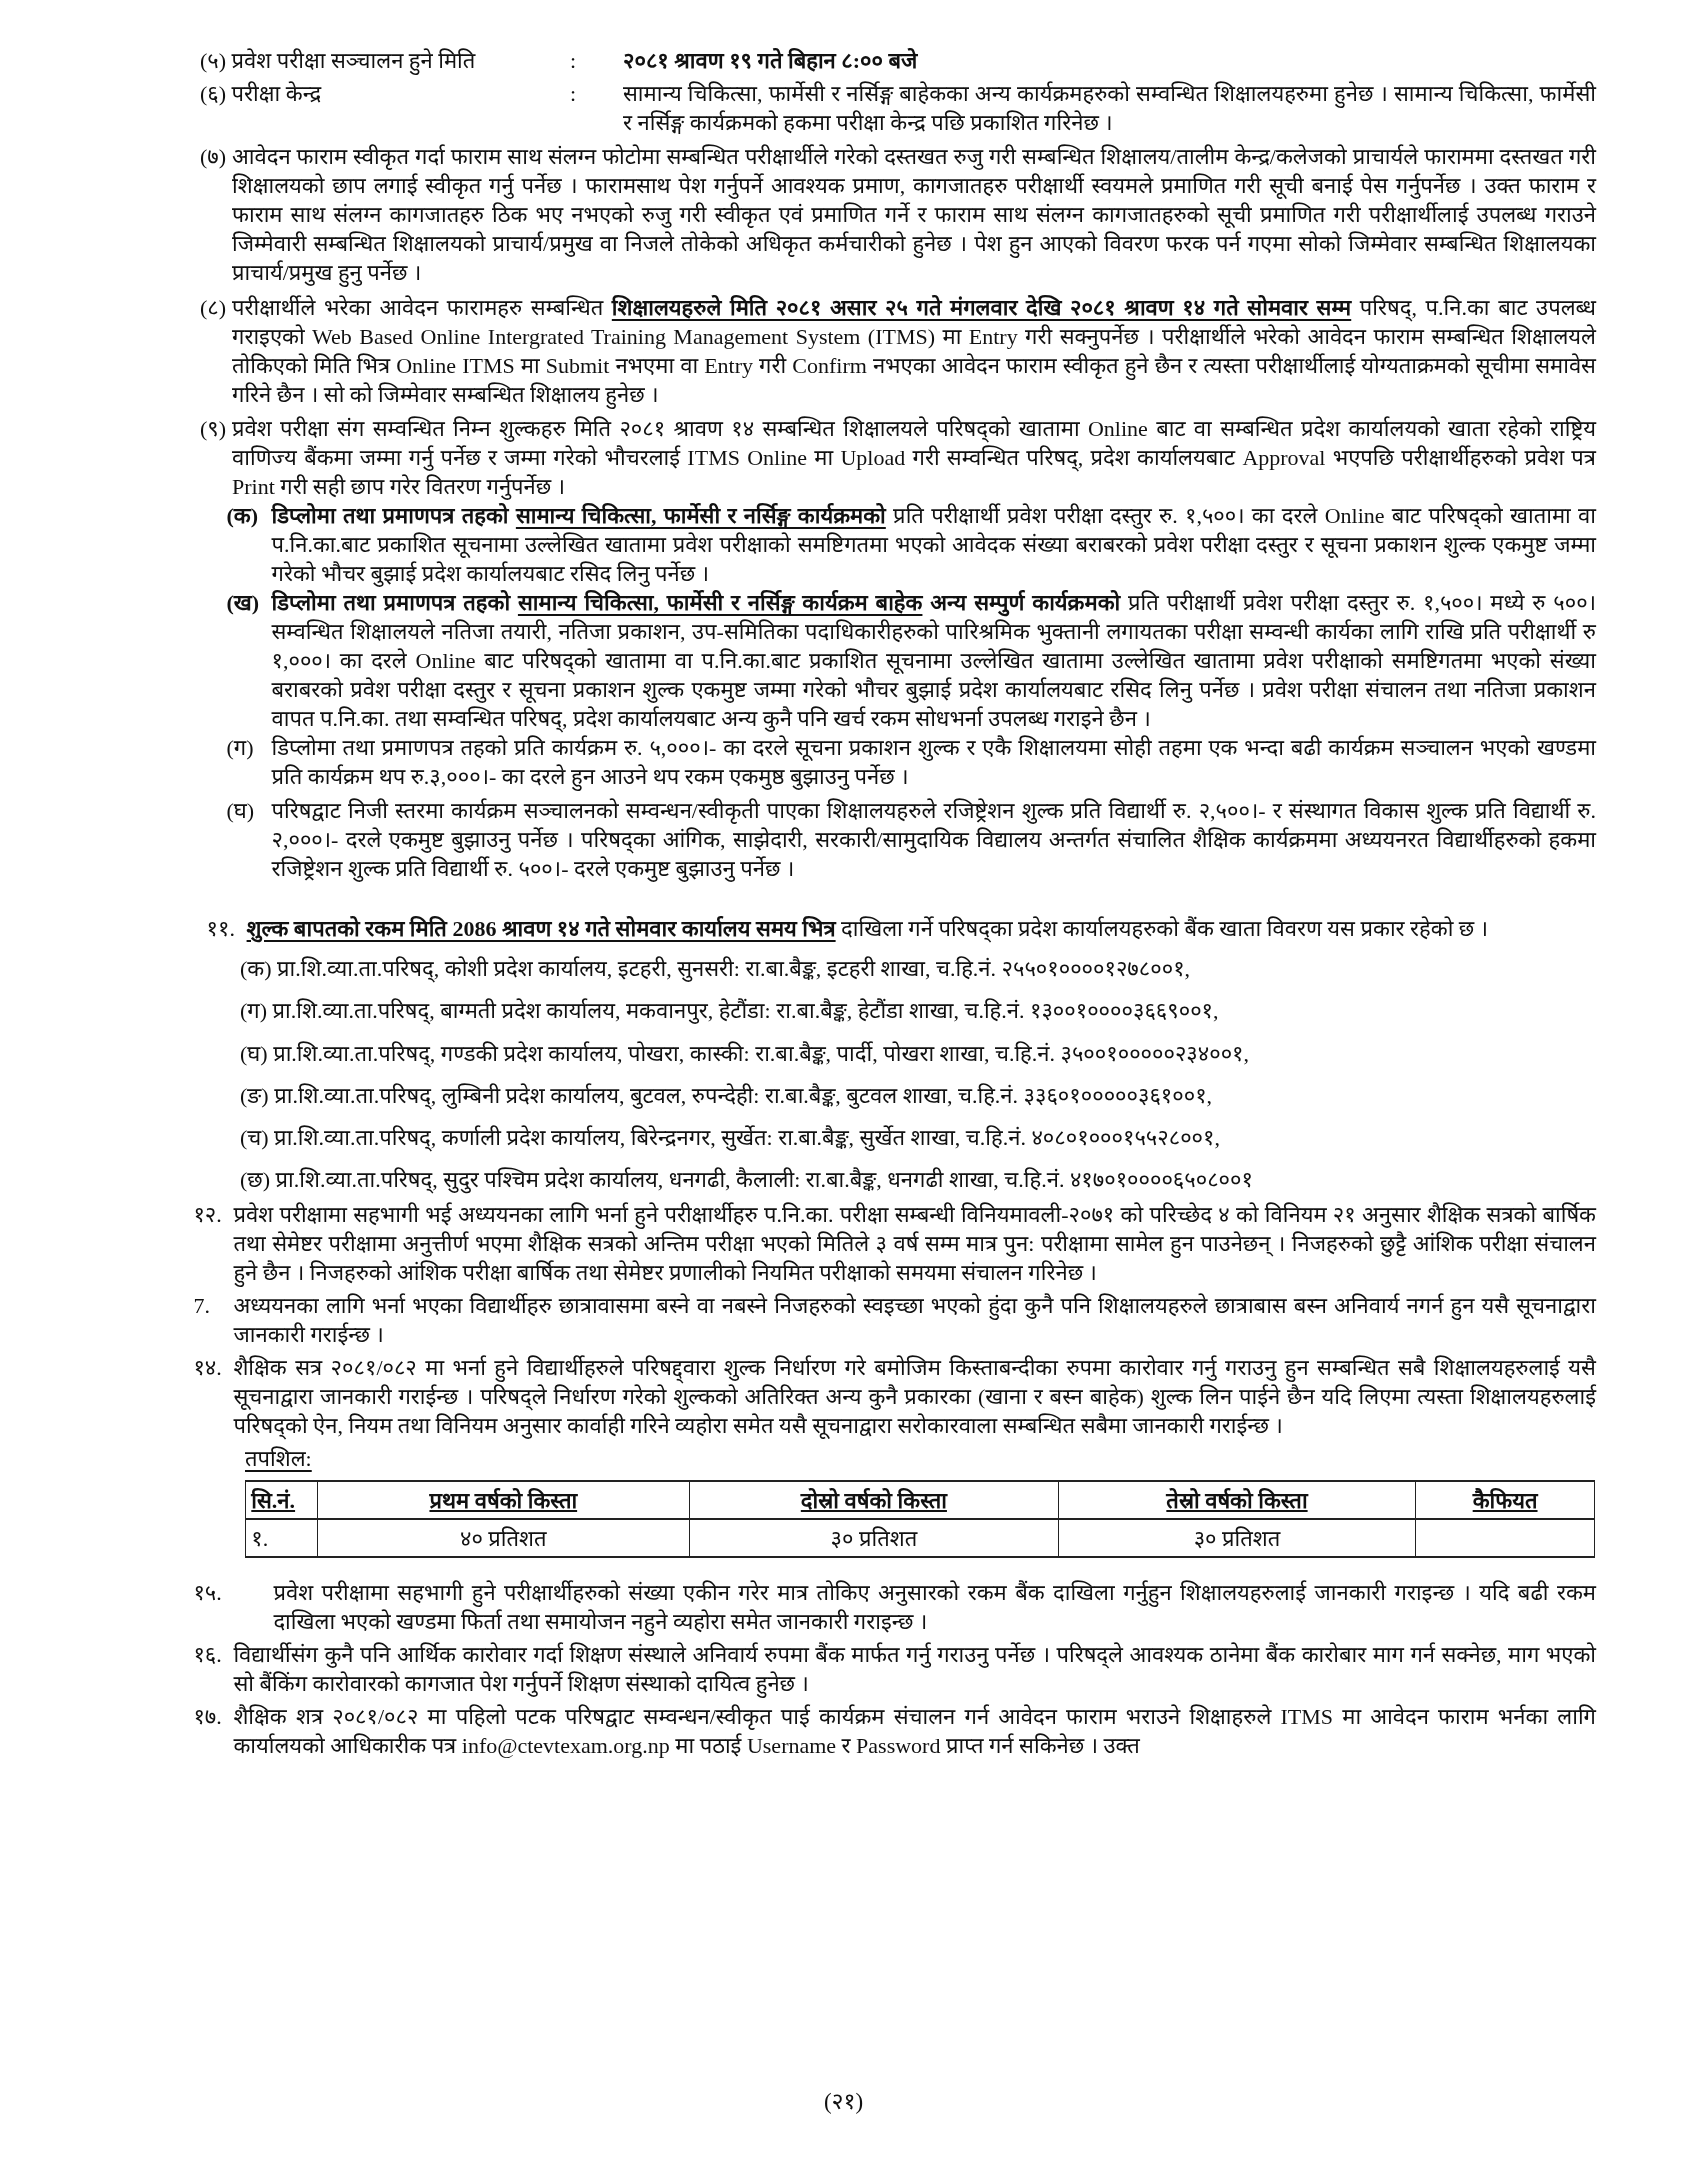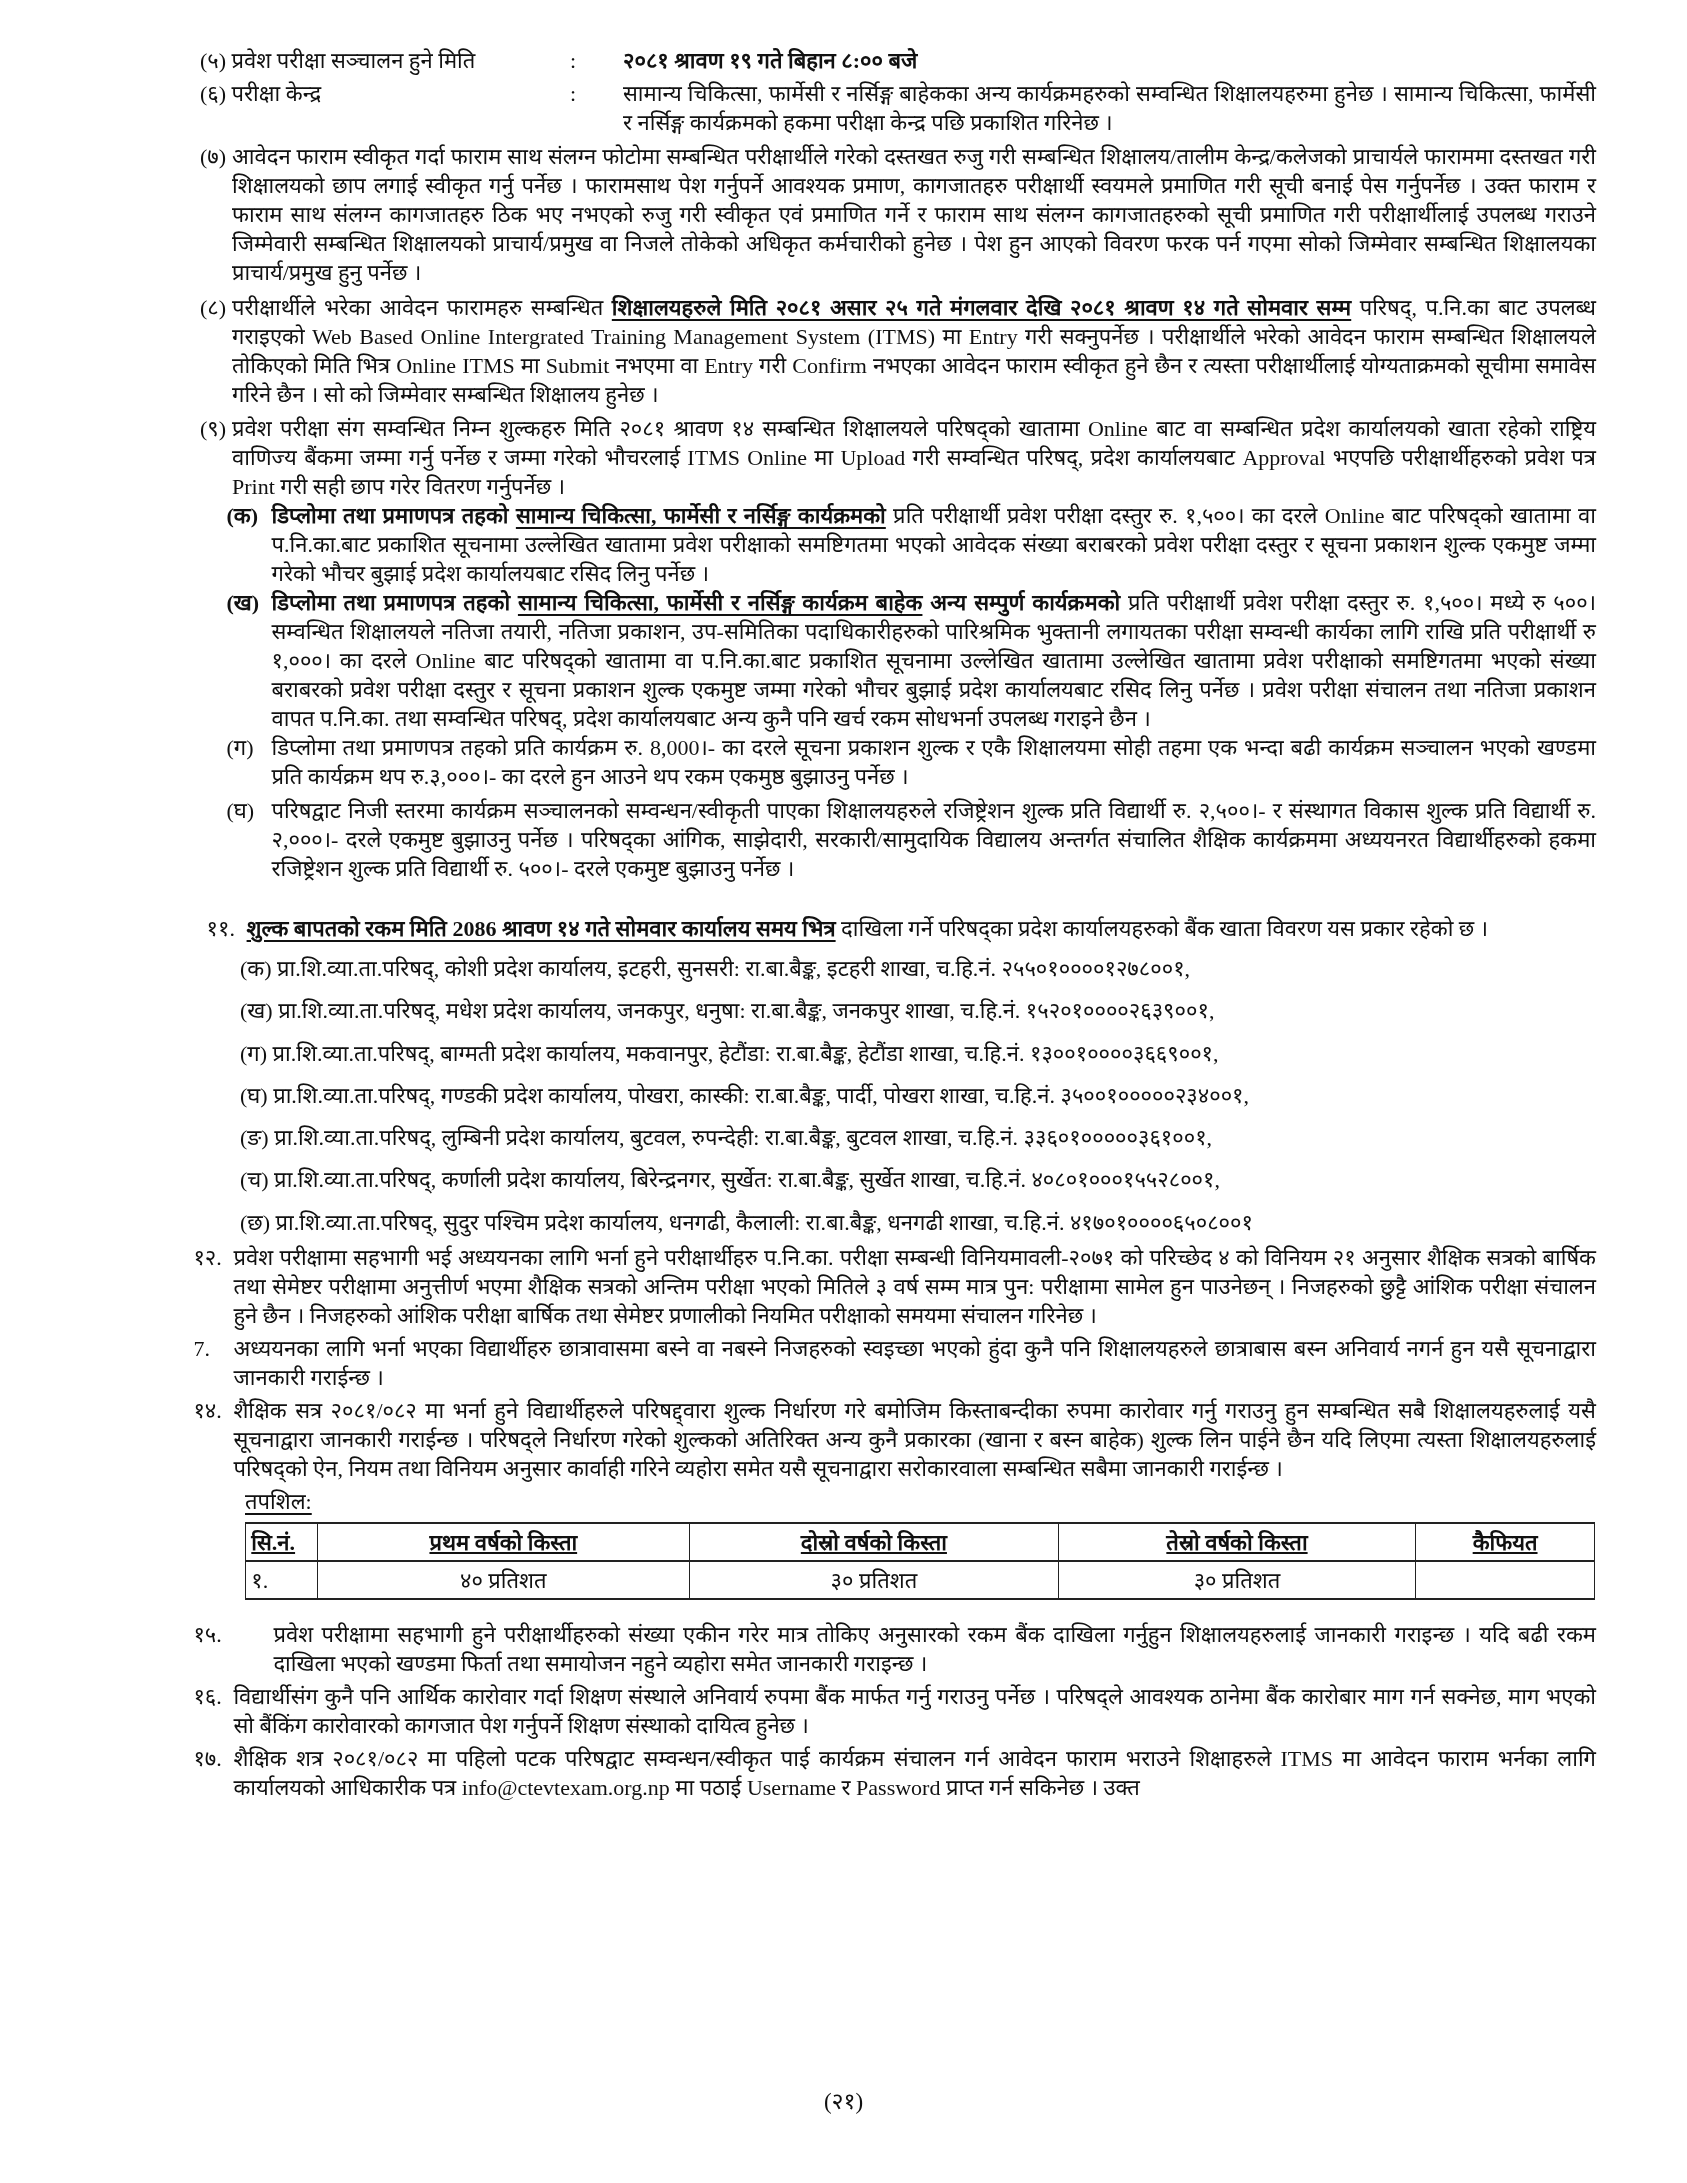--- a/index.html
+++ b/index.html
@@ -71,38 +71,37 @@
     <div class="txt"><span class="b">डिप्लोमा तथा प्रमाणपत्र तहको </span><span class="b u">सामान्य चिकित्सा, फार्मेसी र नर्सिङ्ग कार्यक्रमको</span><span> प्रति परीक्षार्थी प्रवेश परीक्षा दस्तुर रु. १,५००। का दरले Online बाट परिषद्को खातामा वा प.नि.का.बाट प्रकाशित सूचनामा उल्लेखित खातामा प्रवेश परीक्षाको समष्टिगतमा भएको आवेदक संख्या बराबरको प्रवेश परीक्षा दस्तुर र सूचना प्रकाशन शुल्क एकमुष्ट जम्मा गरेको भौचर बुझाई प्रदेश कार्यालयबाट रसिद लिनु पर्नेछ ।</span></div>
   </div>
 
   <div class="sub">
     <div class="num b">(ख)</div>
     <div class="txt"><span class="b">डिप्लोमा तथा प्रमाणपत्र तहको </span><span class="b u">सामान्य चिकित्सा, फार्मेसी र नर्सिङ्ग कार्यक्रम बाहेक</span><span class="b"> अन्य सम्पुर्ण कार्यक्रमको</span><span> प्रति परीक्षार्थी प्रवेश परीक्षा दस्तुर रु. १,५००। मध्ये रु ५००। सम्वन्धित शिक्षालयले नतिजा तयारी, नतिजा प्रकाशन, उप-समितिका पदाधिकारीहरुको पारिश्रमिक भुक्तानी लगायतका परीक्षा सम्वन्धी कार्यका लागि राखि प्रति परीक्षार्थी रु १,०००। का दरले Online बाट परिषद्को खातामा वा प.नि.का.बाट प्रकाशित सूचनामा उल्लेखित खातामा उल्लेखित खातामा प्रवेश परीक्षाको समष्टिगतमा भएको संख्या बराबरको प्रवेश परीक्षा दस्तुर र सूचना प्रकाशन शुल्क एकमुष्ट जम्मा गरेको भौचर बुझाई प्रदेश कार्यालयबाट रसिद लिनु पर्नेछ । प्रवेश परीक्षा संचालन तथा नतिजा प्रकाशन वापत प.नि.का. तथा सम्वन्धित परिषद्, प्रदेश कार्यालयबाट अन्य कुनै पनि खर्च रकम सोधभर्ना उपलब्ध गराइने छैन ।</span></div>
   </div>
 
   <div class="sub">
     <div class="num">(ग)</div>
-    <div class="txt">डिप्लोमा तथा प्रमाणपत्र तहको प्रति कार्यक्रम रु. 8,000।- का दरले सूचना प्रकाशन शुल्क र एकै शिक्षालयमा सोही तहमा एक भन्दा बढी कार्यक्रम सञ्चालन भएको खण्डमा प्रति कार्यक्रम थप रु.३,०००।- का दरले हुन आउने थप रकम एकमुष्ठ बुझाउनु पर्नेछ ।</div>
+    <div class="txt">डिप्लोमा तथा प्रमाणपत्र तहको प्रति कार्यक्रम रु. ५,०००।- का दरले सूचना प्रकाशन शुल्क र एकै शिक्षालयमा सोही तहमा एक भन्दा बढी कार्यक्रम सञ्चालन भएको खण्डमा प्रति कार्यक्रम थप रु.३,०००।- का दरले हुन आउने थप रकम एकमुष्ठ बुझाउनु पर्नेछ ।</div>
   </div>
 
   <div class="sub" style="margin-top:5.3px;">
     <div class="num">(घ)</div>
     <div class="txt">परिषद्वाट निजी स्तरमा कार्यक्रम सञ्चालनको सम्वन्धन/स्वीकृती पाएका शिक्षालयहरुले रजिष्ट्रेशन शुल्क प्रति विद्यार्थी रु. २,५००।- र संस्थागत विकास शुल्क प्रति विद्यार्थी रु. २,०००।- दरले एकमुष्ट बुझाउनु पर्नेछ । परिषद्का आंगिक, साझेदारी, सरकारी/सामुदायिक विद्यालय अन्तर्गत संचालित शैक्षिक कार्यक्रममा अध्ययनरत विद्यार्थीहरुको हकमा रजिष्ट्रेशन शुल्क प्रति विद्यार्थी रु. ५००।- दरले एकमुष्ट बुझाउनु पर्नेछ ।</div>
   </div>
 
   <div class="gap"></div>
 
   <div class="np" style="margin-left:13.2px;">
     <div class="num">११.</div>
     <div class="txt"><span class="b u">शुल्क बापतको रकम मिति 2086 श्रावण १४ गते सोमवार कार्यालय समय भित्र</span><span> दाखिला गर्ने परिषद्का प्रदेश कार्यालयहरुको बैंक खाता विवरण यस प्रकार रहेको छ ।</span></div>
   </div>
 
   <div class="bank-list">
     <div class="bank">(क) प्रा.शि.व्या.ता.परिषद्, कोशी प्रदेश कार्यालय, इटहरी, सुनसरी: रा.बा.बैङ्क, इटहरी शाखा, च.हि.नं. २५५०१००००१२७८००१,</div>
-    <div class="bank">(ख) प्रा.शि.व्या.ता.परिषद्, मधेश प्रदेश कार्यालय, जनकपुर, धनुषा: रा.बा.बैङ्क, जनकपुर शाखा, च.हि.नं. १५२०१००००२६३९००१,</div>
     <div class="bank">(ग) प्रा.शि.व्या.ता.परिषद्, बाग्मती प्रदेश कार्यालय, मकवानपुर, हेटौंडा: रा.बा.बैङ्क, हेटौंडा शाखा, च.हि.नं. १३००१००००३६६९००१,</div>
     <div class="bank">(घ) प्रा.शि.व्या.ता.परिषद्, गण्डकी प्रदेश कार्यालय, पोखरा, कास्की: रा.बा.बैङ्क, पार्दी, पोखरा शाखा, च.हि.नं. ३५००१०००००२३४००१,</div>
     <div class="bank">(ङ) प्रा.शि.व्या.ता.परिषद्, लुम्बिनी प्रदेश कार्यालय, बुटवल, रुपन्देही: रा.बा.बैङ्क, बुटवल शाखा, च.हि.नं. ३३६०१०००००३६१००१,</div>
     <div class="bank">(च) प्रा.शि.व्या.ता.परिषद्, कर्णाली प्रदेश कार्यालय, बिरेन्द्रनगर, सुर्खेत: रा.बा.बैङ्क, सुर्खेत शाखा, च.हि.नं. ४०८०१०००१५५२८००१,</div>
     <div class="bank">(छ) प्रा.शि.व्या.ता.परिषद्, सुदुर पश्चिम प्रदेश कार्यालय, धनगढी, कैलाली: रा.बा.बैङ्क, धनगढी शाखा, च.हि.नं. ४१७०१००००६५०८००१</div>
   </div>
 
   <div class="np">
     <div class="num">१२.</div>
     <div class="txt">प्रवेश परीक्षामा सहभागी भई अध्ययनका लागि भर्ना हुने परीक्षार्थीहरु प.नि.का. परीक्षा सम्बन्धी विनियमावली-२०७१ को परिच्छेद ४ को विनियम २१ अनुसार शैक्षिक सत्रको बार्षिक तथा सेमेष्टर परीक्षामा अनुत्तीर्ण भएमा शैक्षिक सत्रको अन्तिम परीक्षा भएको मितिले ३ वर्ष सम्म मात्र पुन: परीक्षामा सामेल हुन पाउनेछन् । निजहरुको छुट्टै आंशिक परीक्षा संचालन हुने छैन । निजहरुको आंशिक परीक्षा बार्षिक तथा सेमेष्टर प्रणालीको नियमित परीक्षाको समयमा संचालन गरिनेछ ।</div>

